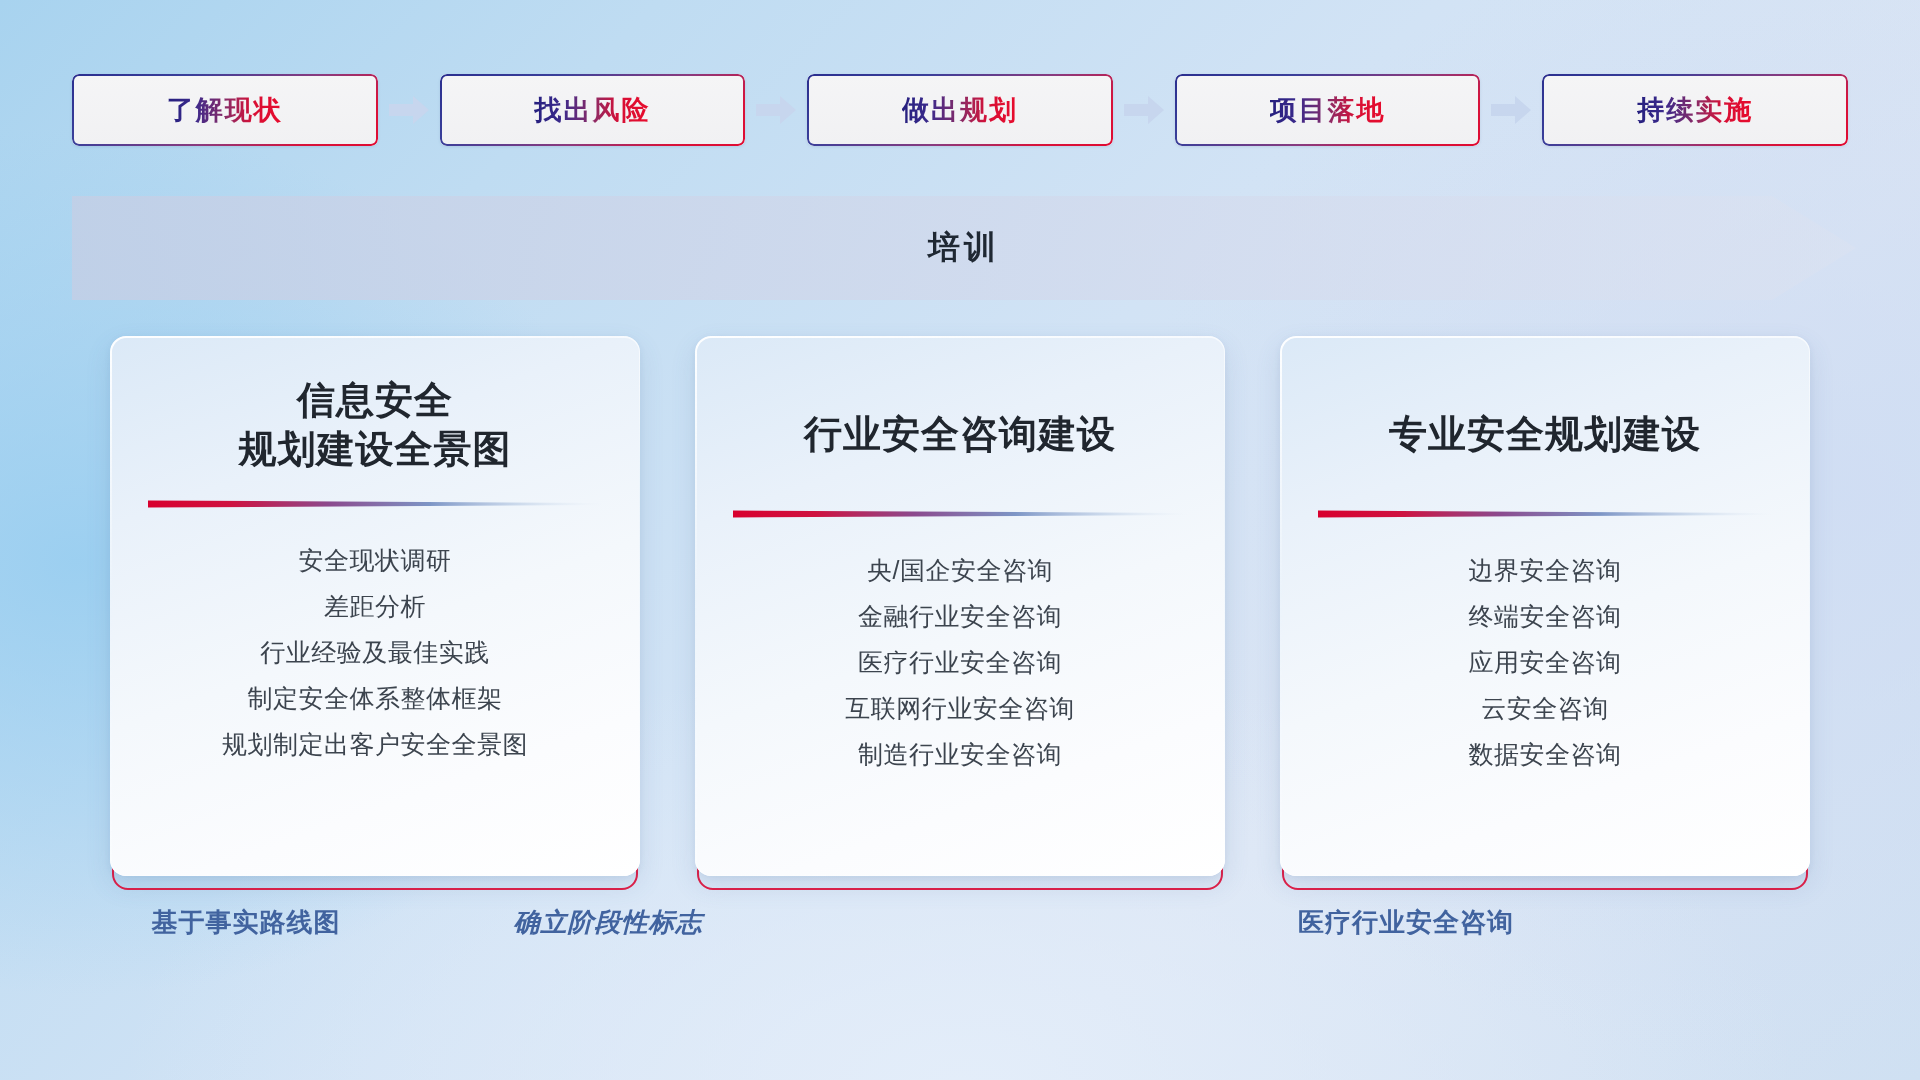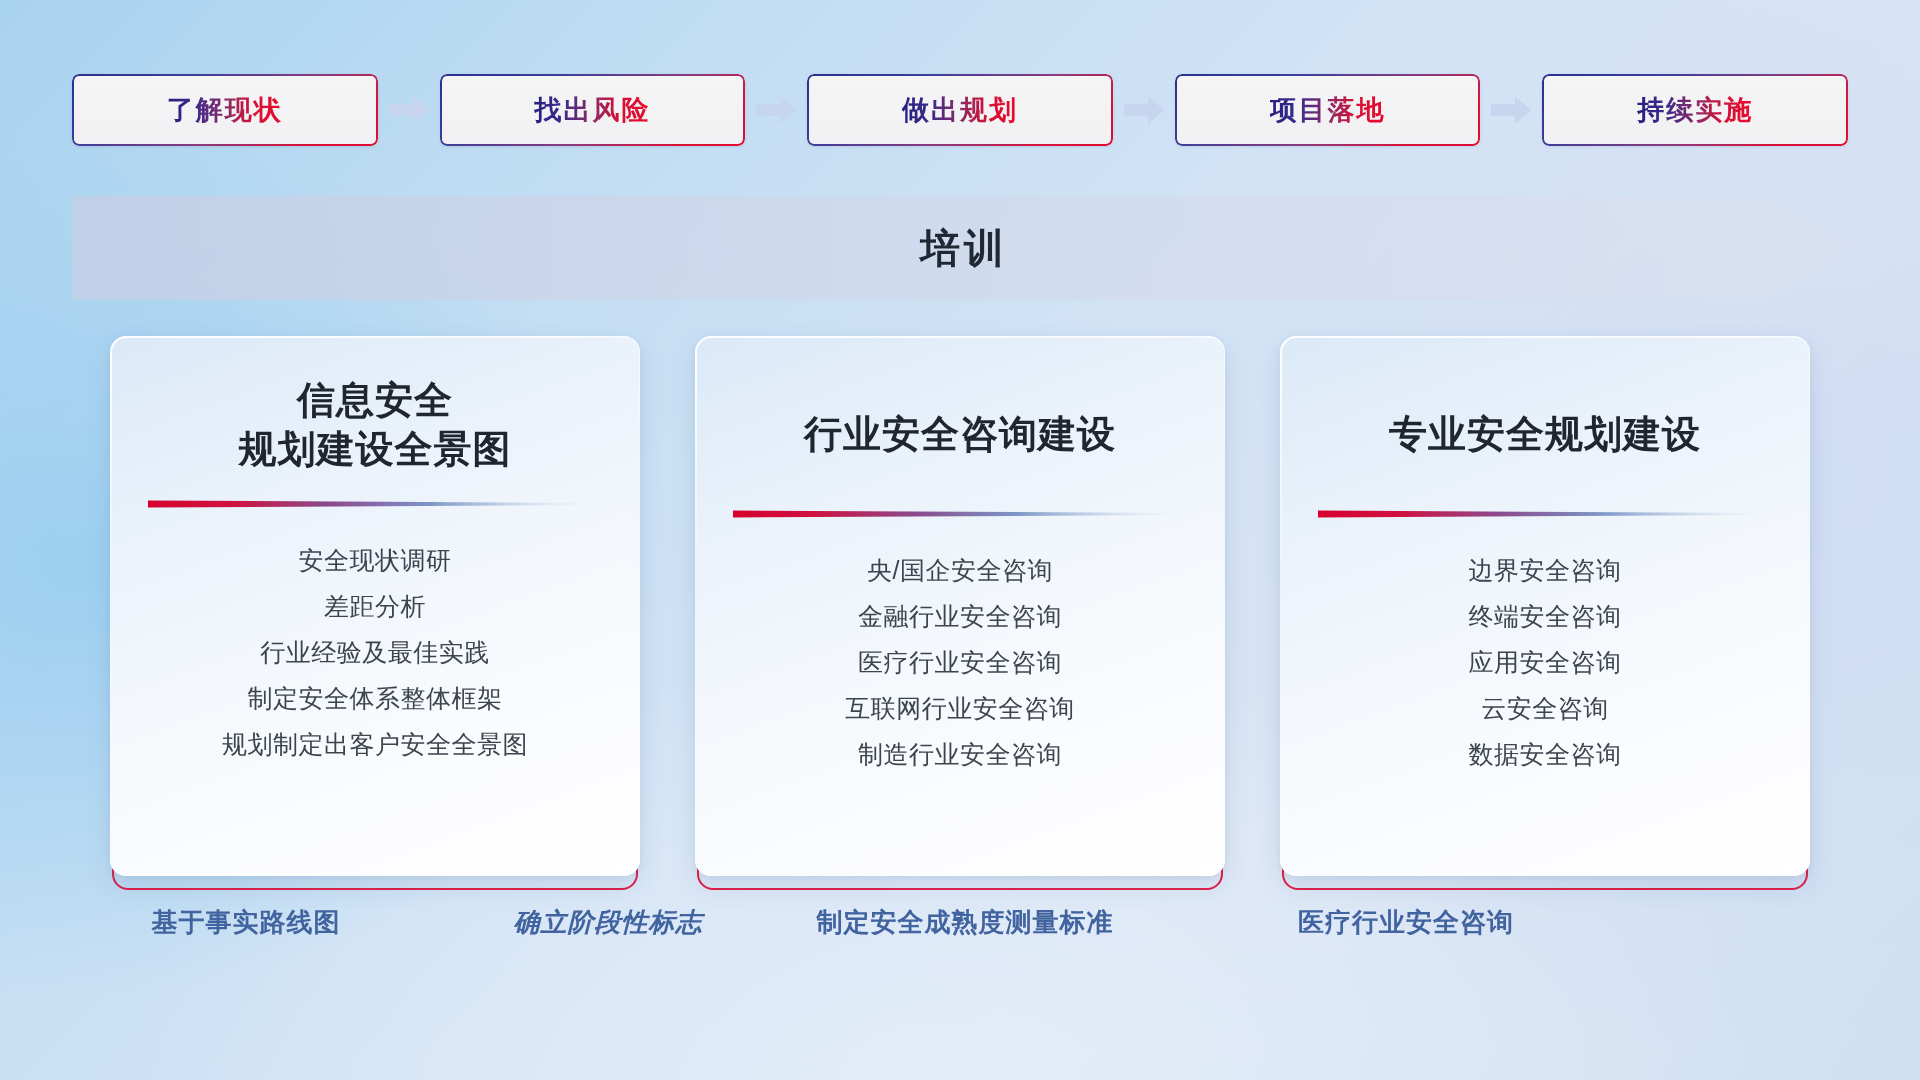--- a/index.html
+++ b/index.html
@@ -49,21 +49,21 @@
   .stage-arrow svg { width:44px; height:34px; display:block; }
 
   
   #banner {
     position:absolute; top:196px; left:72px; width:1784px; height:104px;
   }
   #banner svg { width:100%; height:100%; display:block; }
   #banner-text {
     position:absolute; top:0; left:0; width:100%; height:100%;
     display:flex; align-items:center; justify-content:center;
-    font-size:40px; font-weight:700; color:#1f2833; letter-spacing:4px;
+    font-size:32px; font-weight:700; color:#1f2833; letter-spacing:4px;
   }
 
   
   #cards {
     position:absolute; top:336px; left:110px; width:1700px; height:540px;
     display:flex; justify-content:space-between;
   }
   .card {
     width:530px; height:540px;
     border-radius:16px;
@@ -267,15 +267,14 @@
       <li>应用安全咨询</li>
       <li>云安全咨询</li>
       <li>数据安全咨询</li>
     </ul>
   </div>
 </div>
 
 <div id="footer">
   <div class="footer-label" style="left:246px;">基于事实路线图</div>
   <div class="footer-label" style="left:608px;font-style:italic;">确立阶段性标志</div>
-  <div class="footer-label" style="left:965px;">制定安全成熟度测量标准</div>
   <div class="footer-label" style="left:1406px;">医疗行业安全咨询</div>
 </div>
 
 </body></html>

